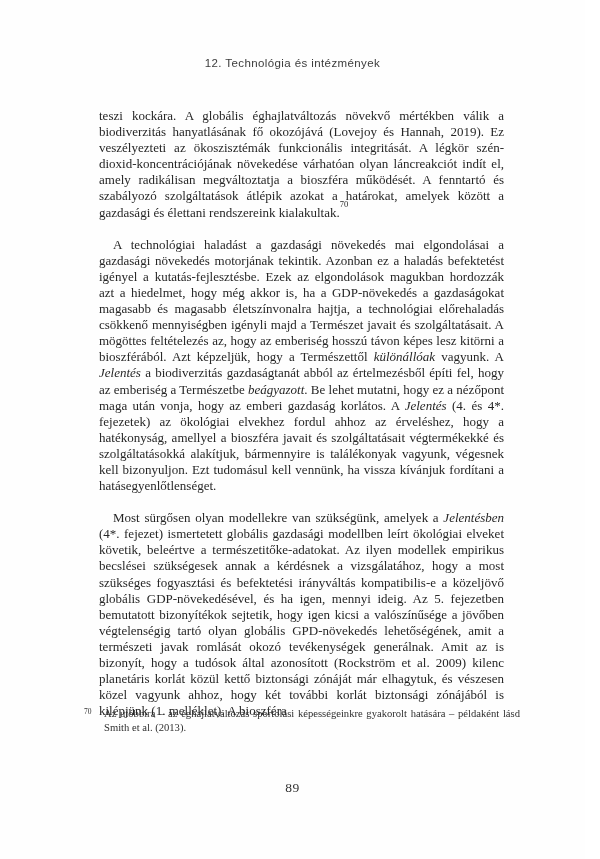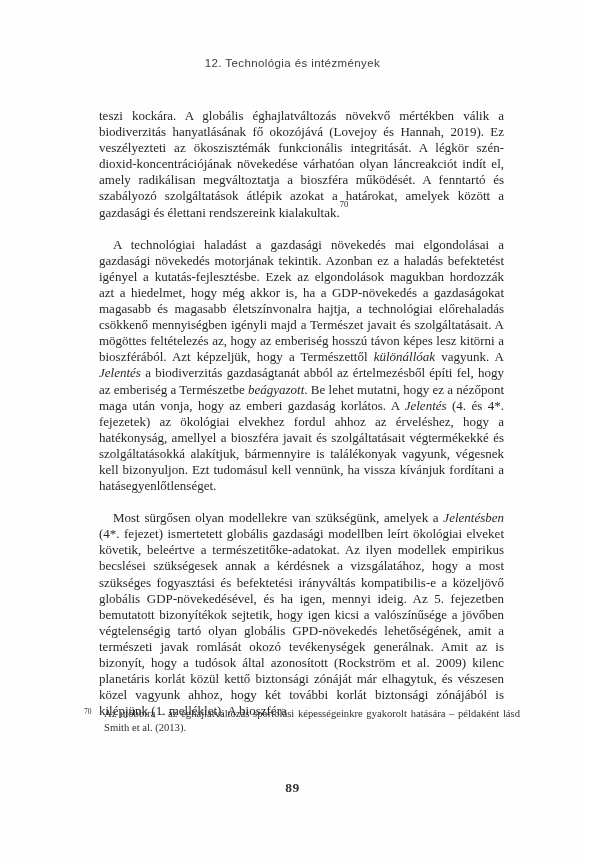--- a/index.html
+++ b/index.html
@@ -75,21 +75,20 @@
   }
   .page-number {
     position: absolute;
     top: 780px;
     left: 0;
     width: 100%;
     text-align: center;
     font-size: 13.5px;
     letter-spacing: 0.5px;
     color: #333333;
-    font-weight: bold;
   }
 </style>
 </head>
 <body>
 
 <div class="page">
 
   <div class="running-head">12. Technológia és intézmények</div>
 
   <div class="body-text">

